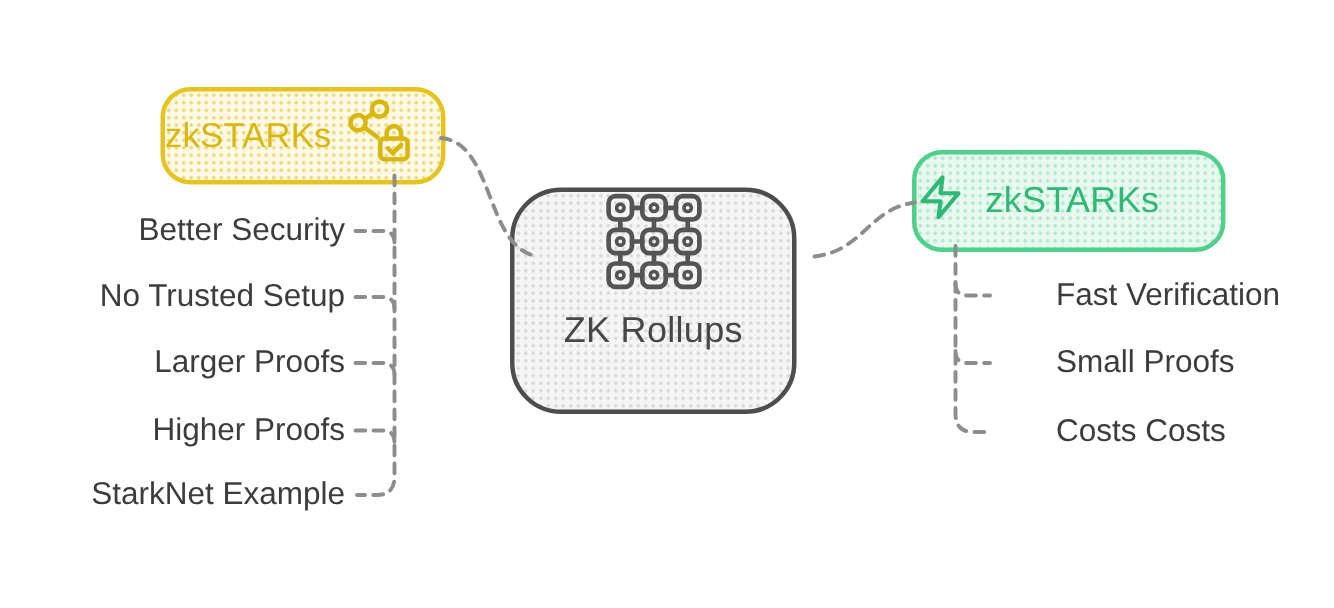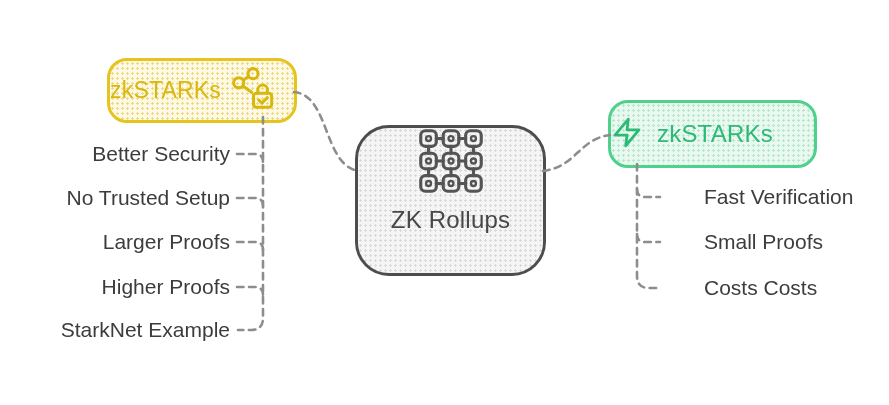--- a/index.html
+++ b/index.html
@@ -37,21 +37,21 @@
     width: 209px; height: 68px;
     border: 3px solid #4fd18c;
     border-radius: 20px;
     background-color: #e9f9f0;
     background-image: radial-gradient(#b5e8cf 1.1px, transparent 1.3px);
     background-size: 5px 5px;
     color: #2fb976;
     gap: 14px;
   }
   .node-center {
-    left: 355px; top: 125px;
+    left: 340px; top: 125px;
     width: 191px; height: 151px;
     border: 3px solid #4d4d4d;
     border-radius: 34px;
     background-color: #f5f5f5;
     background-image: radial-gradient(#dadada 1.1px, transparent 1.3px);
     background-size: 5px 5px;
     color: #474747;
     flex-direction: column;
     gap: 8px;
   }

